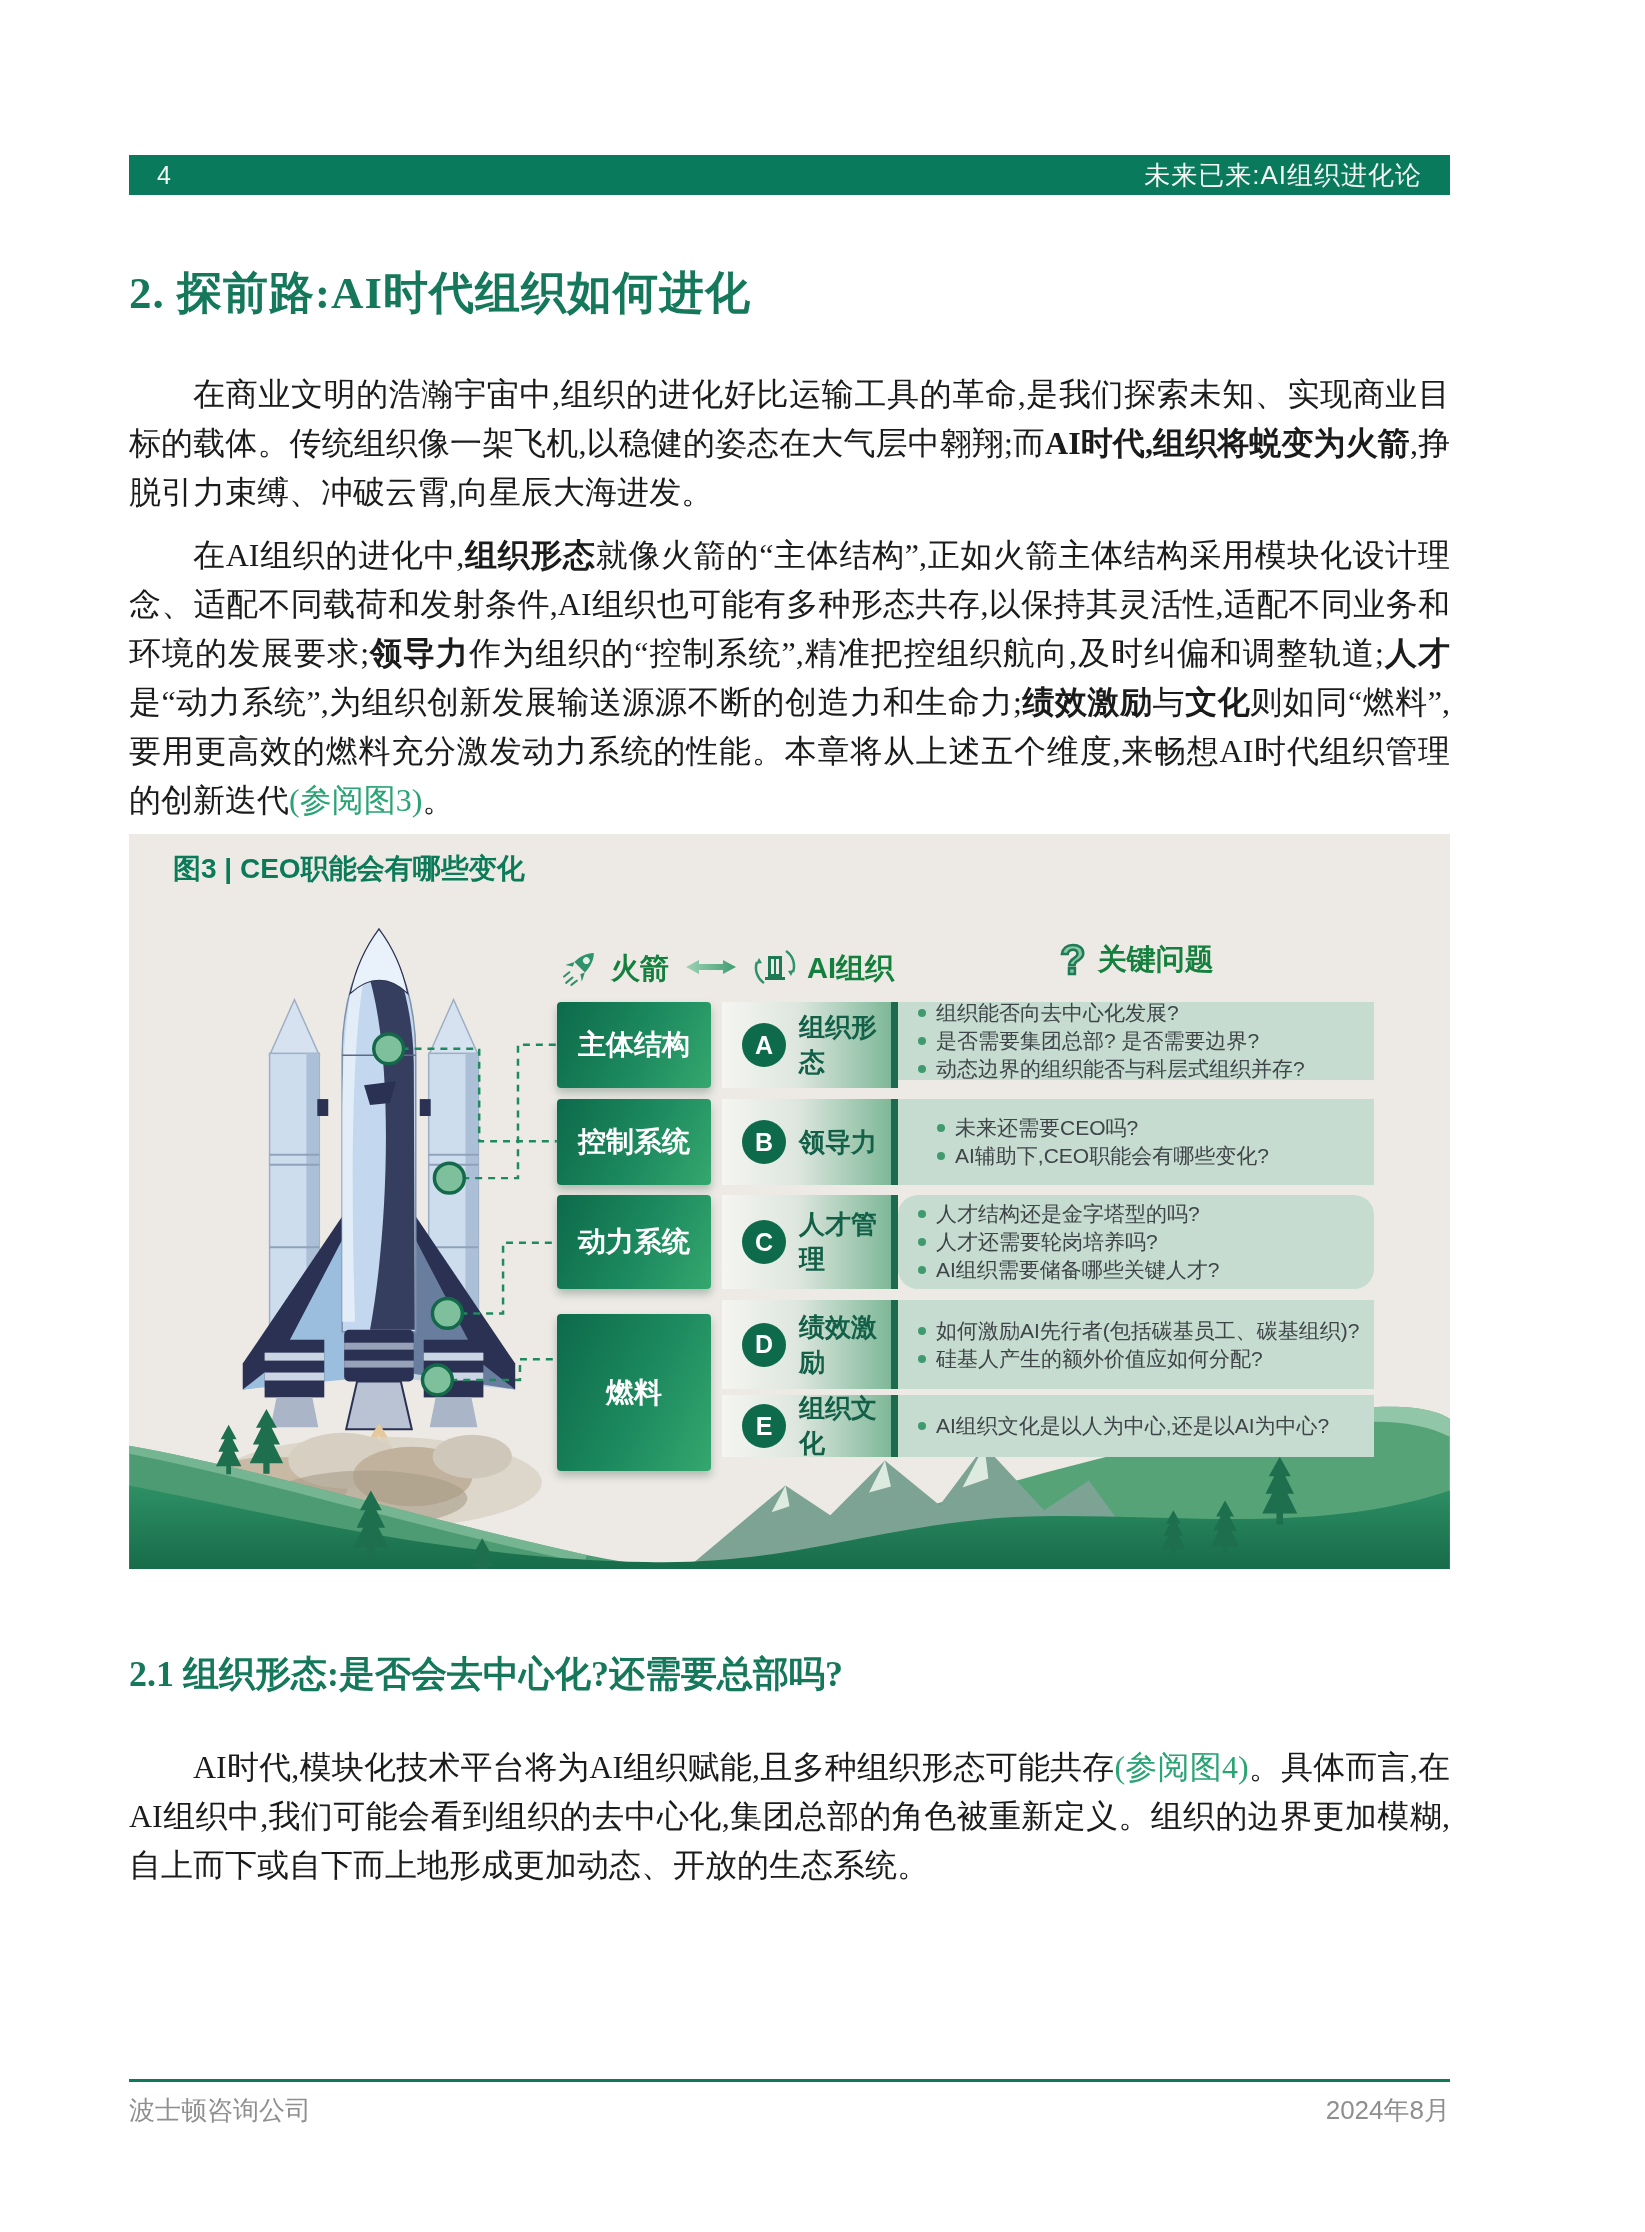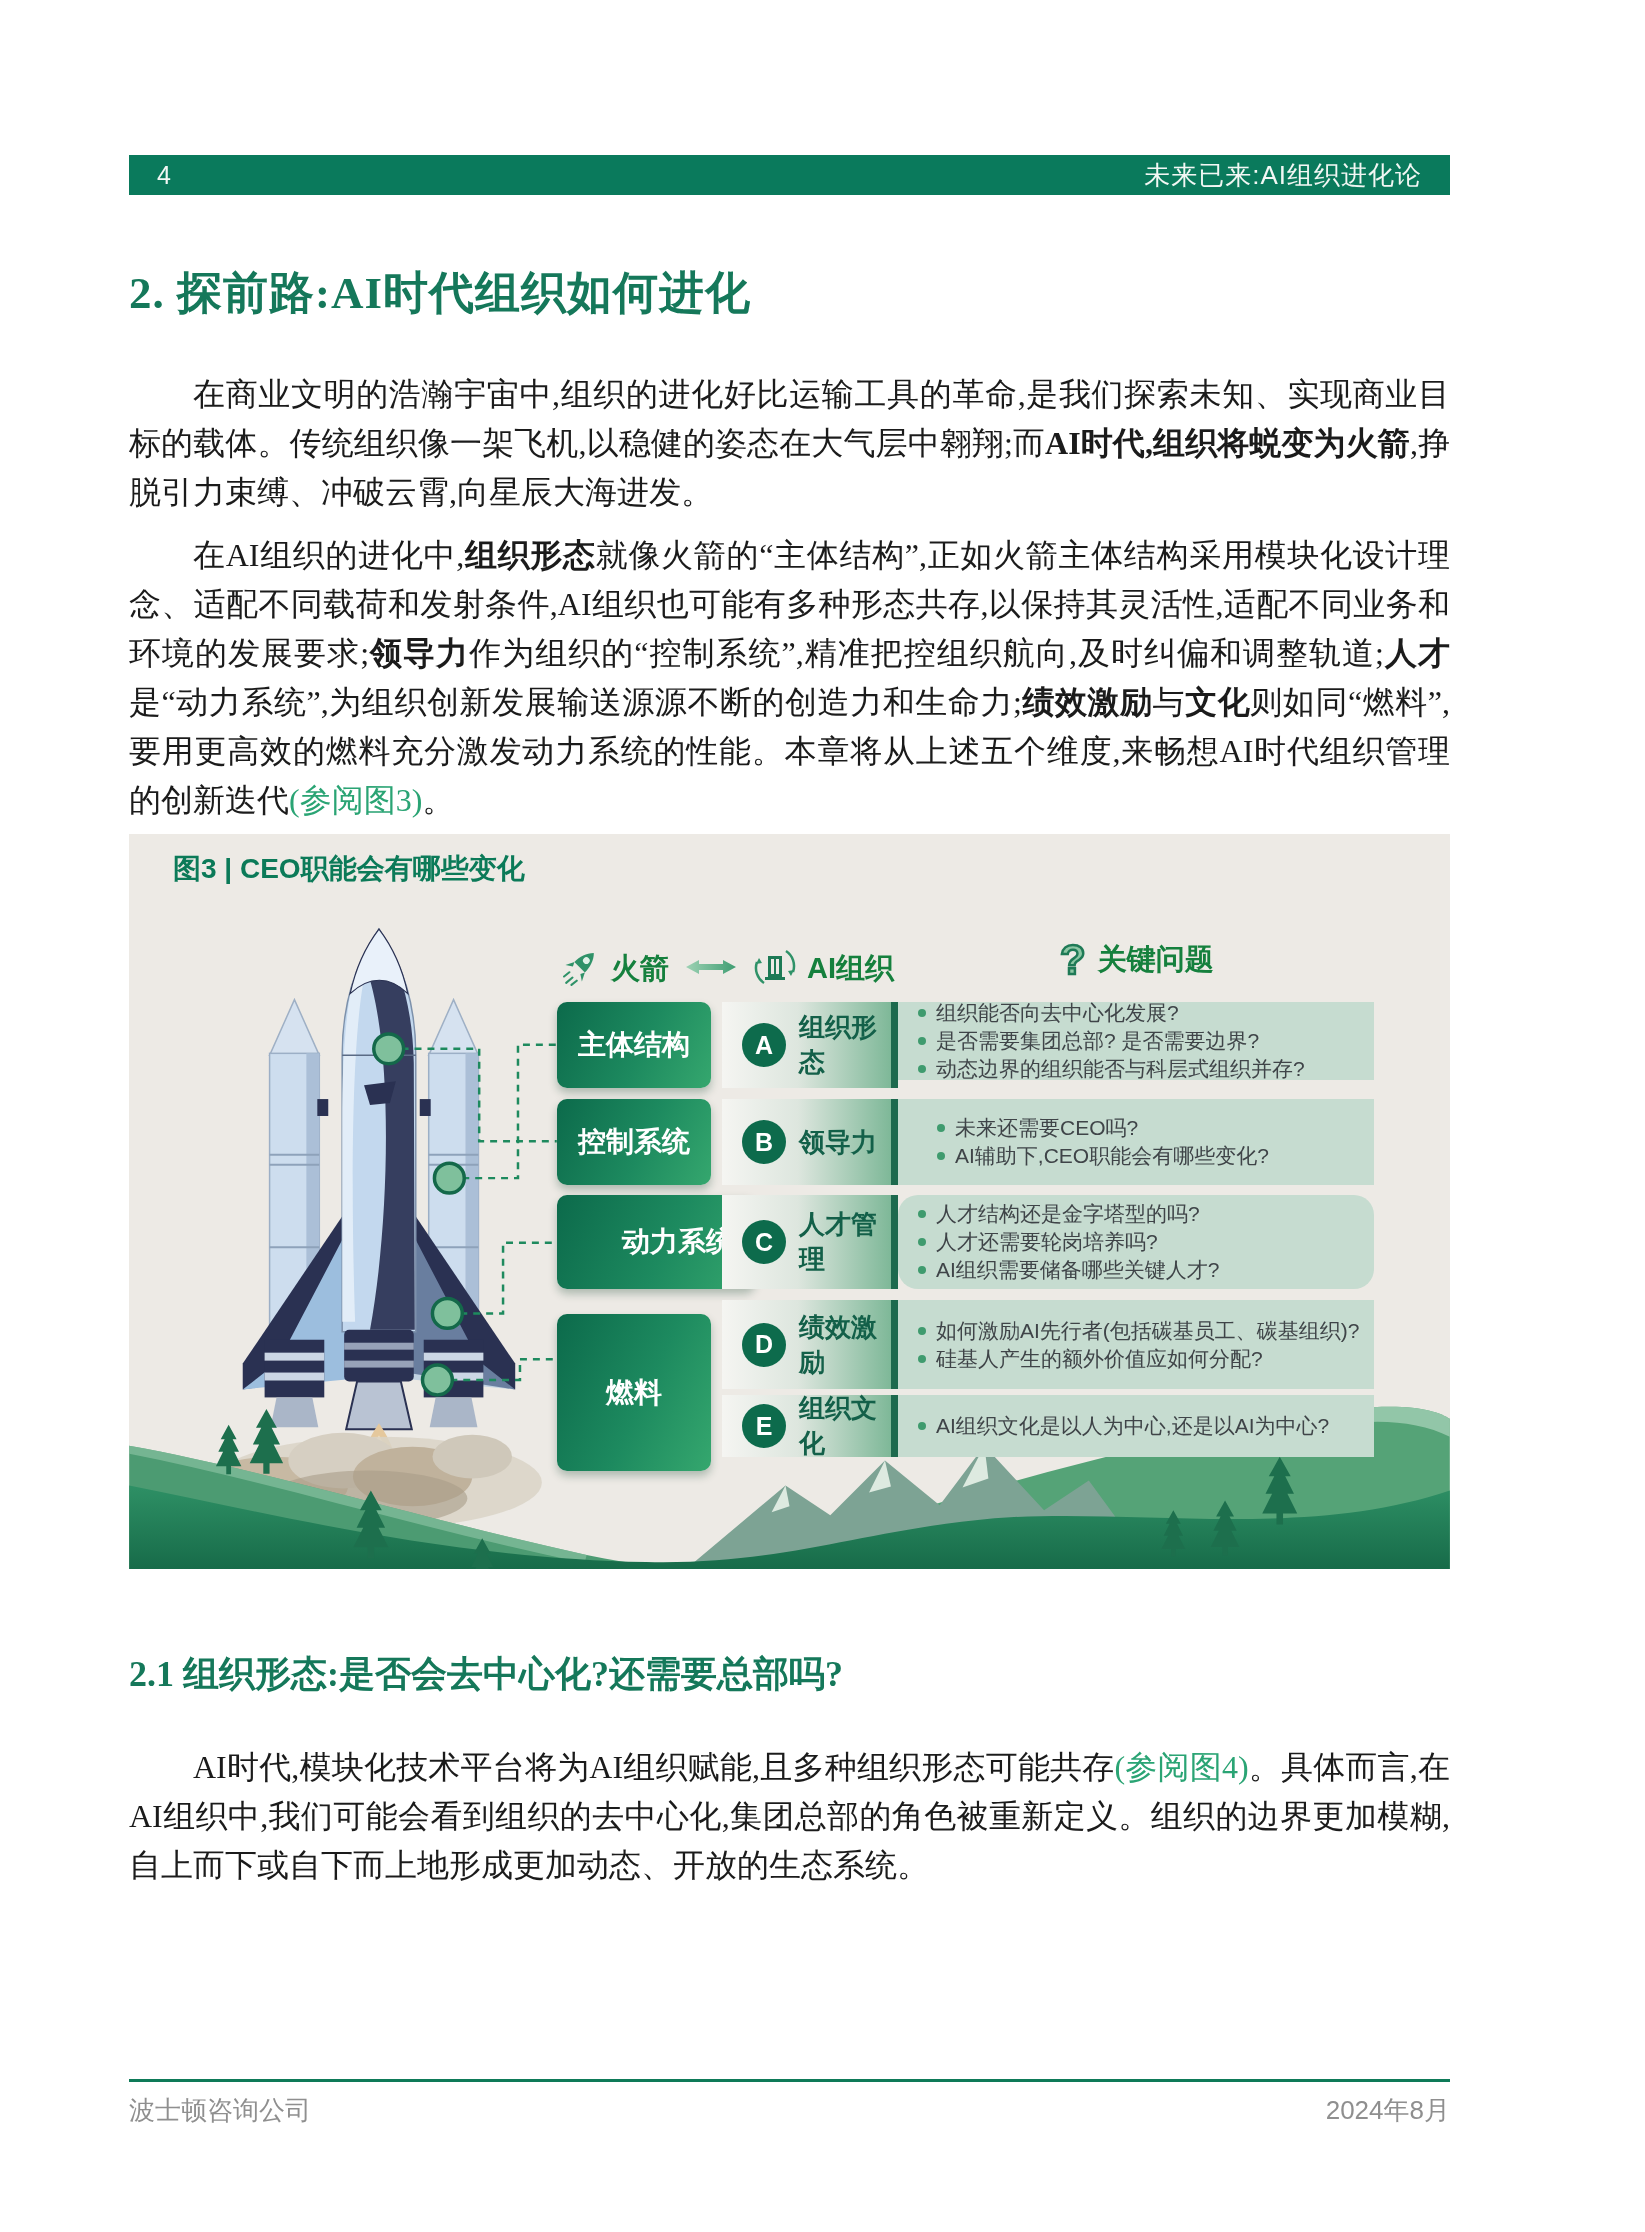--- a/index.html
+++ b/index.html
@@ -27,38 +27,38 @@
   
   .figure{position:absolute;left:129px;top:834px;width:1321px;height:735px;background:#edeae5;overflow:hidden;}
   .fig-title{position:absolute;left:44px;top:16px;font-size:28px;font-weight:700;color:#0b7a58;z-index:6;}
 
   .legend-left{position:absolute;left:434px;top:111px;display:flex;align-items:center;gap:10px;z-index:6;}
   .legend-right{position:absolute;left:931px;top:105px;display:flex;align-items:center;gap:12px;z-index:6;}
   .legend-label{font-size:29px;font-weight:700;color:#15803d;}
   .q-glyph{font-size:42px;font-weight:800;color:#8cc7a4;-webkit-text-stroke:2.5px #1f7a56;line-height:1;}
 
   
-  .part-box{position:absolute;left:428px;width:154px;border-radius:10px;z-index:5;
+  .part-box{position:absolute;left:428px;width:154px;border-radius:4px;z-index:5;
             background:linear-gradient(115deg,#0c6a4b 0%,#1d8a5f 55%,#35a76e 100%);
             box-shadow:0 5px 9px rgba(10,60,40,.28);
             display:flex;align-items:center;justify-content:center;color:#fff;font-size:28px;font-weight:700;}
   .mid-box{position:absolute;left:593px;width:176px;z-index:5;box-sizing:border-box;
            background:linear-gradient(90deg,#f5f5f2 0%,#dde6de 45%,#7eb898 100%);
            border-right:7px solid #1d6a4e;display:flex;align-items:center;padding-left:20px;gap:13px;}
   .badge{width:44px;height:44px;border-radius:50%;background:#0d6b4c;color:#fff;flex:0 0 44px;
          display:flex;align-items:center;justify-content:center;font-size:25px;font-weight:700;}
   .aspect{font-size:26px;font-weight:700;color:#136049;}
   .q-box{position:absolute;left:769px;width:476px;background:#c6dcd0;z-index:5;box-sizing:border-box;
          display:flex;flex-direction:column;justify-content:center;padding:6px 12px 6px 16px;}
   .q-box ul{list-style:none;margin:0;padding:0;}
   .q-box li{position:relative;font-size:21px;line-height:28px;color:#3f4448;padding-left:22px;}
   .q-box li::before{content:"";position:absolute;left:4px;top:10px;width:8px;height:8px;border-radius:50%;
                     background:#3f9b6e;}
 
-  #row0-part{top:168px;height:86px;} #row1-part{top:265px;height:86px;} #row2-part{top:361px;height:94px;padding-left:44px;}
+  #row0-part{top:168px;height:86px;} #row1-part{top:265px;height:86px;} #row2-part{top:361px;height:94px;}
   #row3-part{top:480px;height:157px;}
   #row0-mid{top:168px;height:86px;}  #row1-mid{top:265px;height:86px;}  #row2-mid{top:361px;height:94px;}
   #row3-mid{top:466px;height:89px;}  #row4-mid{top:561px;height:62px;}
   #row0-q{top:168px;height:78px;}    #row1-q{top:265px;height:86px;padding-left:35px;}    #row2-q{top:361px;height:94px;border-radius:20px;}
   #row3-q{top:466px;height:89px;}    #row4-q{top:561px;height:62px;}
 
   .rocket-svg{position:absolute;left:66px;top:70px;z-index:2;}
   .landscape-svg{position:absolute;left:0;top:557px;z-index:3;}
   .connector-svg{position:absolute;left:0;top:0;z-index:4;pointer-events:none;}
 

